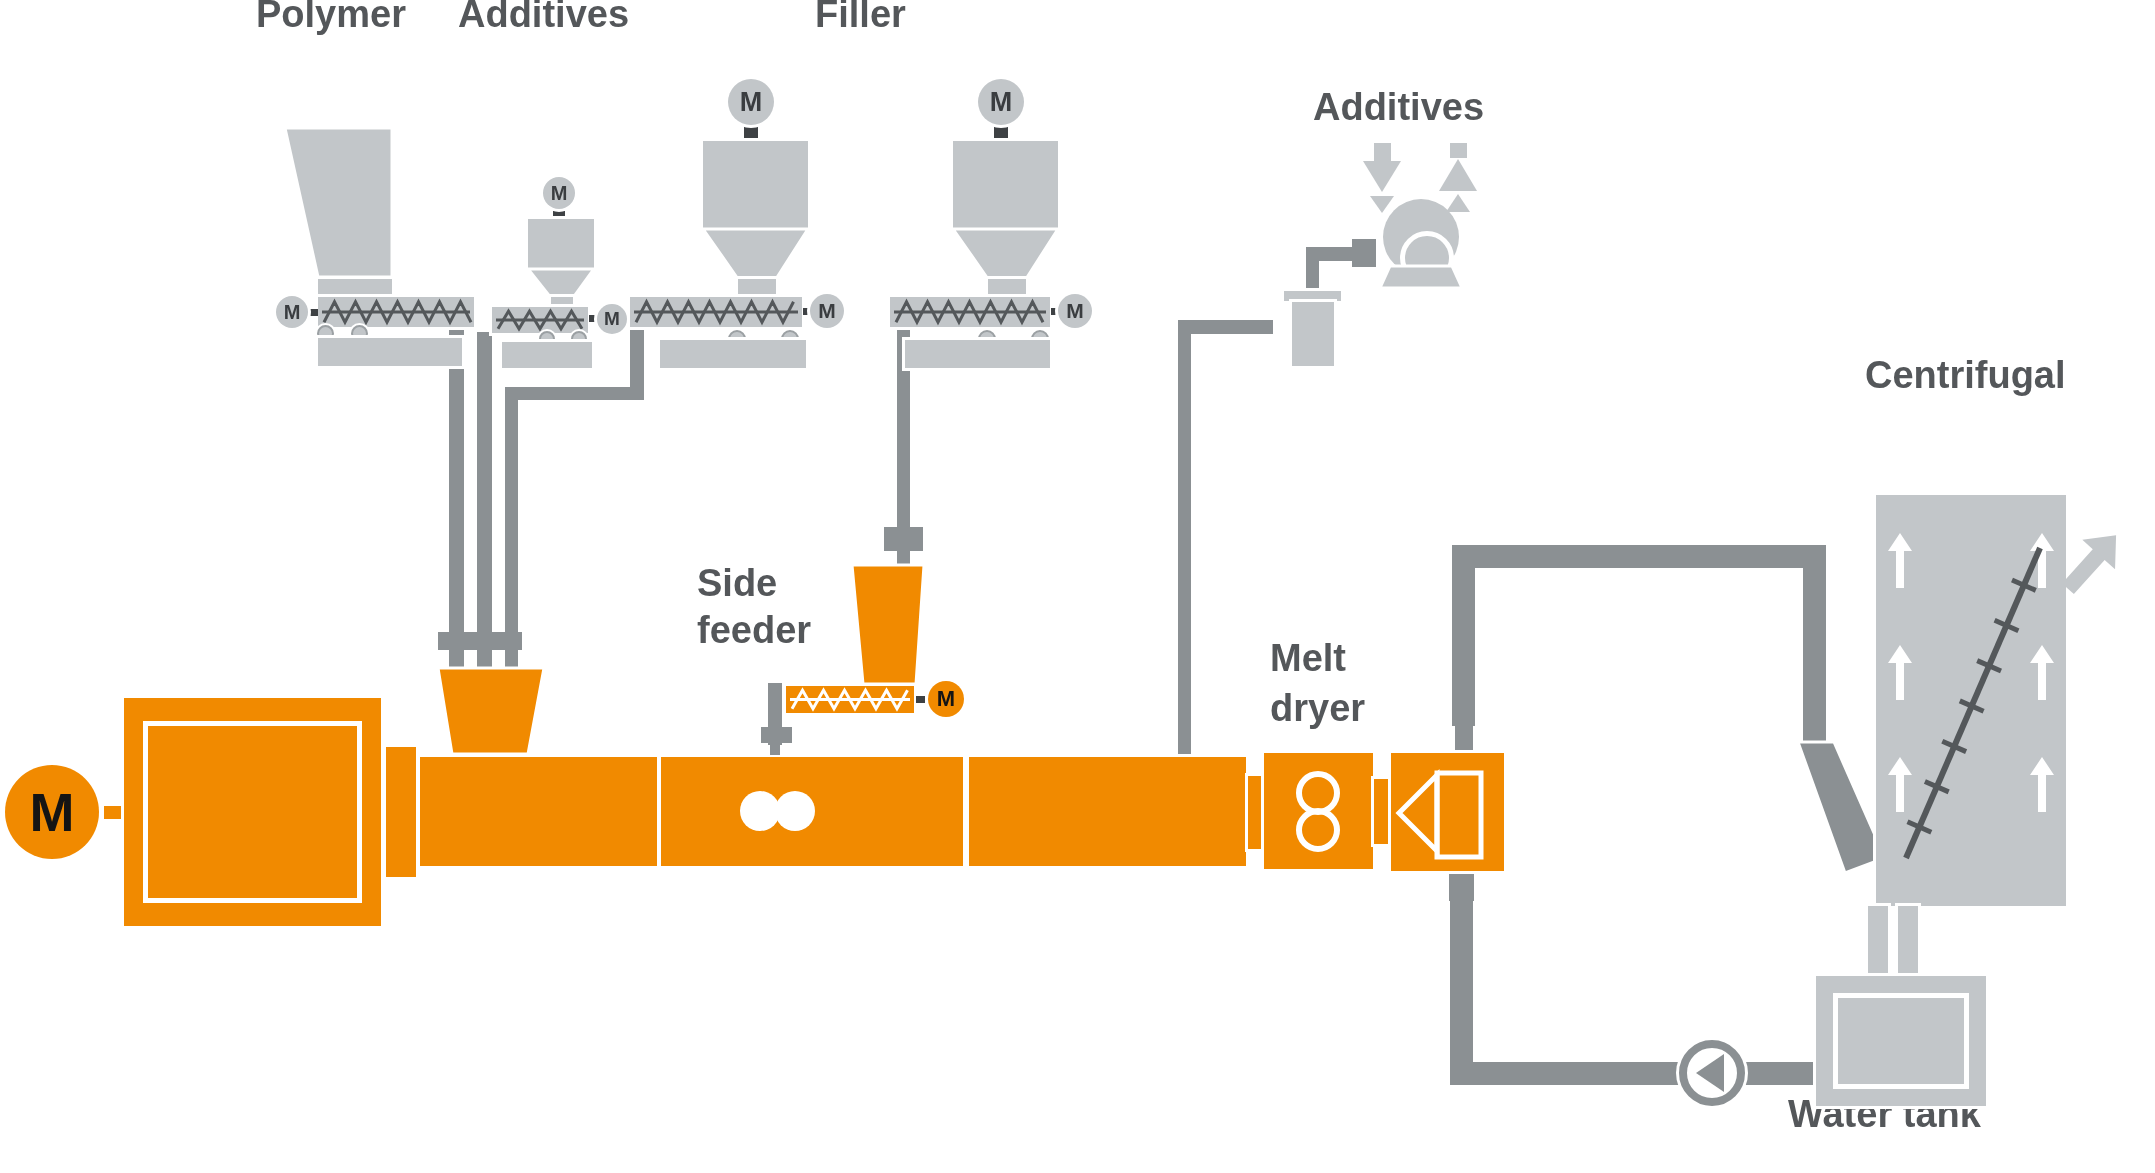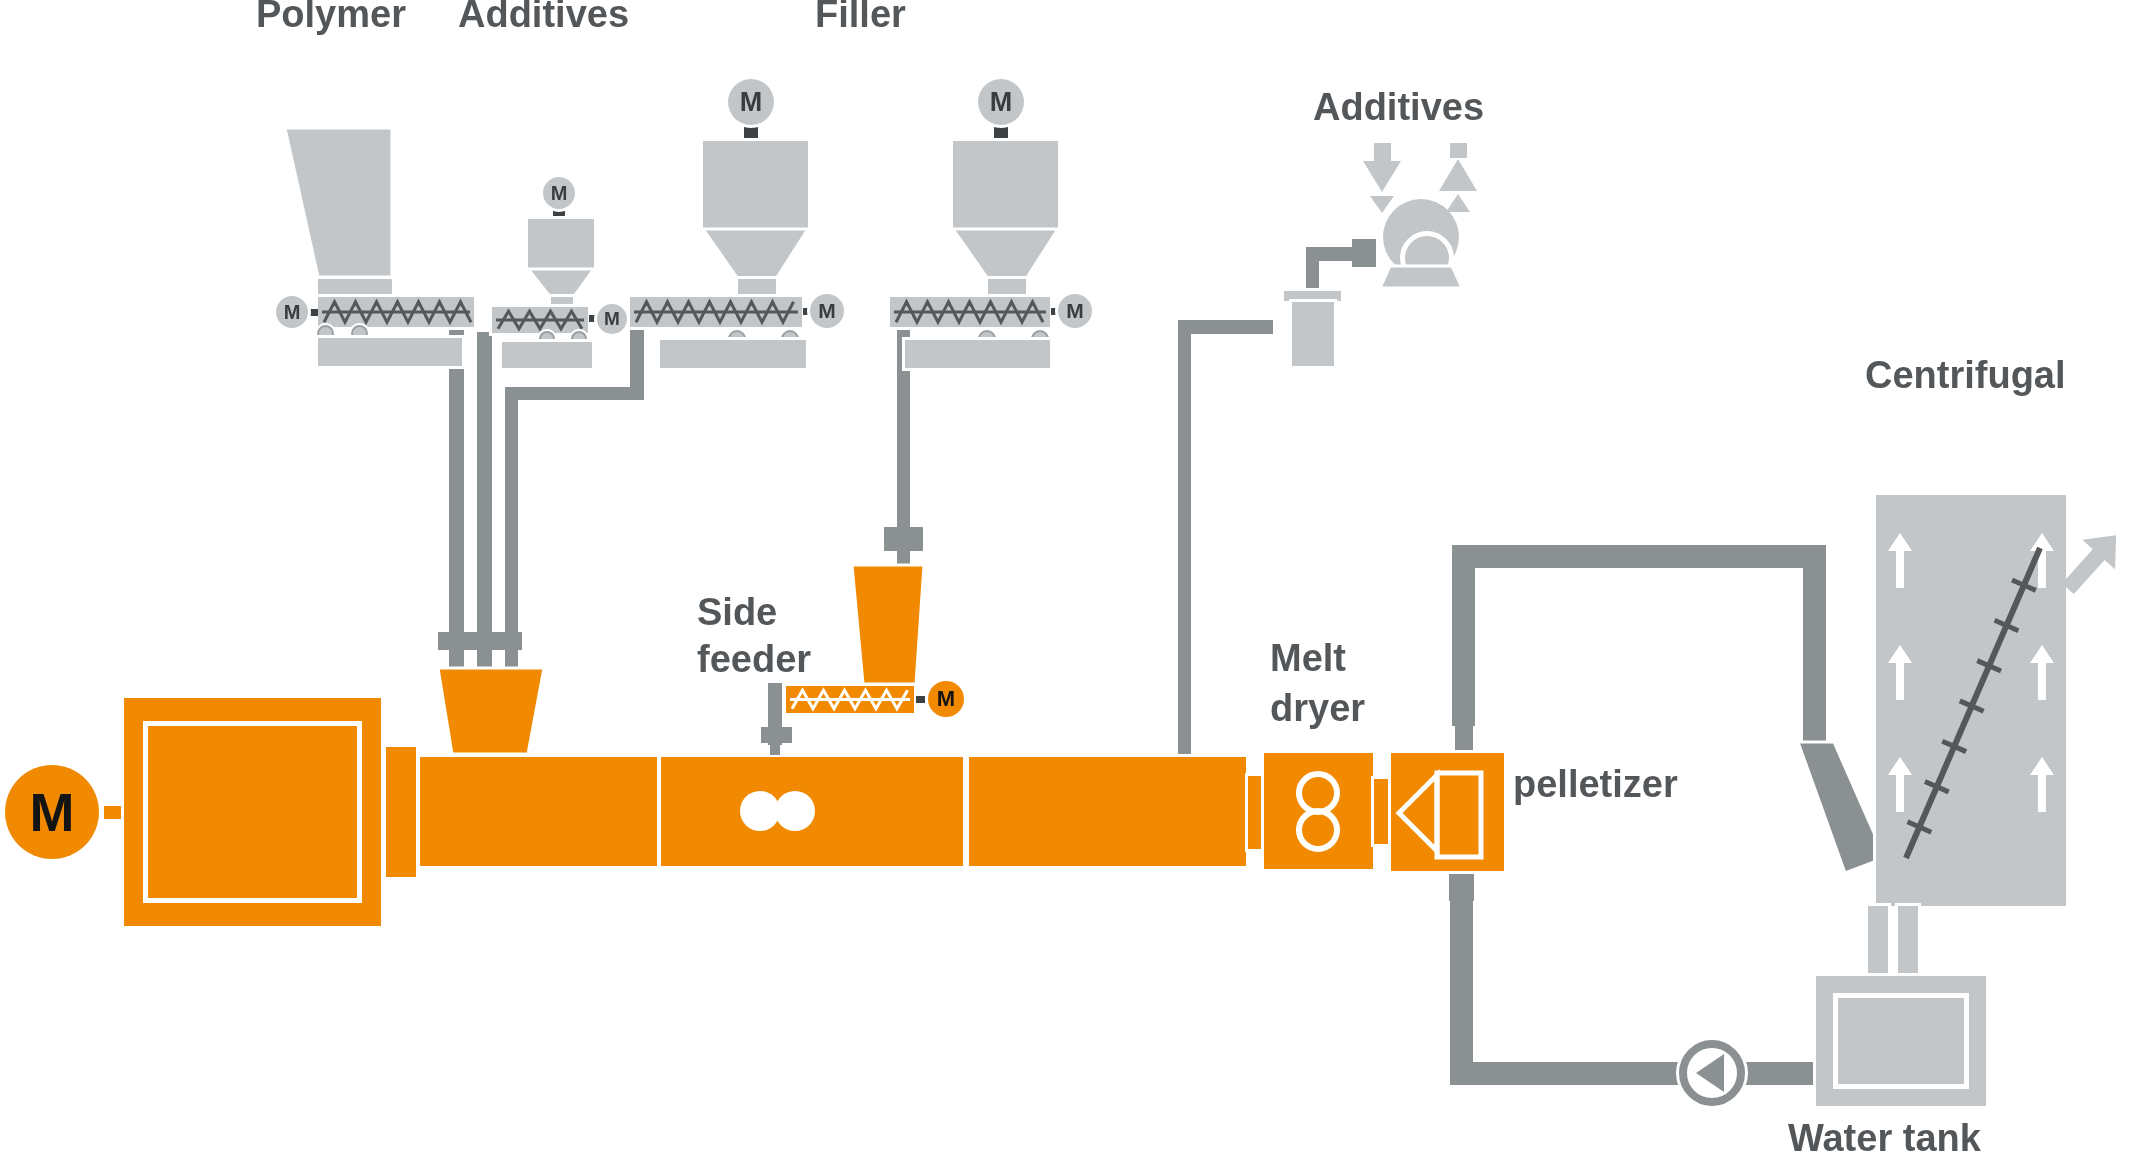--- a/index.html
+++ b/index.html
@@ -64,27 +64,26 @@
   <div class="lbl" style="left:815px;top:-9px;">Filler</div>
   <div class="lbl" style="left:1313px;top:84px;">Additives</div>
   <div class="lbl" style="left:1865px;top:348px;line-height:55px;">
     <div>Centrifugal</div>
   </div>
   <div class="lbl" style="left:1270px;top:633px;line-height:50px;">
     <div>Melt</div>
     <div>dryer</div>
   </div>
   <div class="lbl" style="left:1513px;top:758px;line-height:52px;">
-    <div>pelletizer</div>
-  </div>
-  <div class="lbl" style="left:697px;top:560px;line-height:47px;margin-top:29px;">
+  </div>
+  <div class="lbl" style="left:697px;top:560px;line-height:47px;">
     <div>Side</div>
     <div>feeder</div>
   </div>
-  <div class="lbl" style="left:1788px;top:1115px;">Water tank</div>
+  <div class="lbl" style="left:1788px;top:1091px;">Water tank</div>
 
   <svg class="shape" style="left:283px;top:126px;" width="112" height="153">
     <polygon points="2,2 109,2 109,151 35,151" fill="#C2C6C9" stroke="#fff" stroke-width="3"></polygon>
   </svg>
   <div class="gray" style="left:318px;top:279px;width:74px;height:18px;"></div>
   <div class="gray" style="left:318px;top:297px;width:156px;height:30px;">
     <svg class="zz" width="156" height="30">
         <polyline points="6,25.200000000000003 16.5,4.799999999999999 27,25.200000000000003 37.5,4.799999999999999 48,25.200000000000003 58.5,4.799999999999999 69,25.200000000000003 79.5,4.799999999999999 90,25.200000000000003 100.5,4.799999999999999 111,25.200000000000003 121.5,4.799999999999999 132,25.200000000000003 142.5,4.799999999999999 153,25.200000000000003" fill="none" stroke="#54585B" stroke-width="3"></polyline>
         <line x1="4" x2="152" y1="15" y2="15" stroke="#54585B" stroke-width="3"></line>
       </svg>

